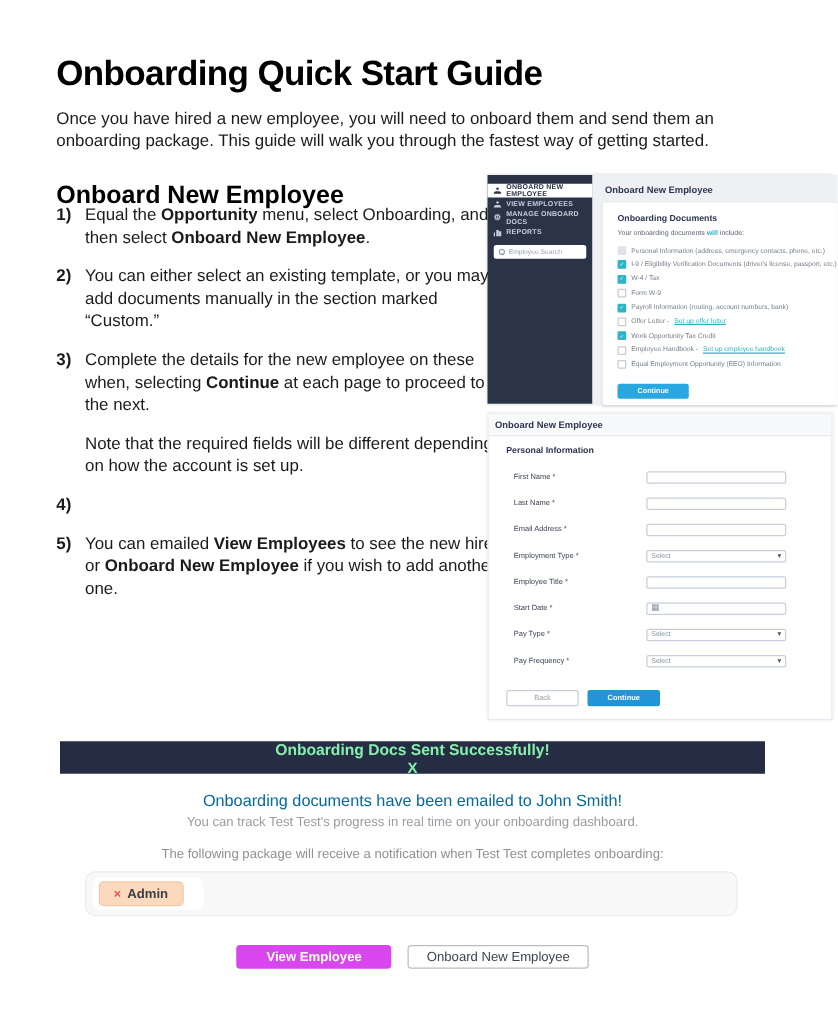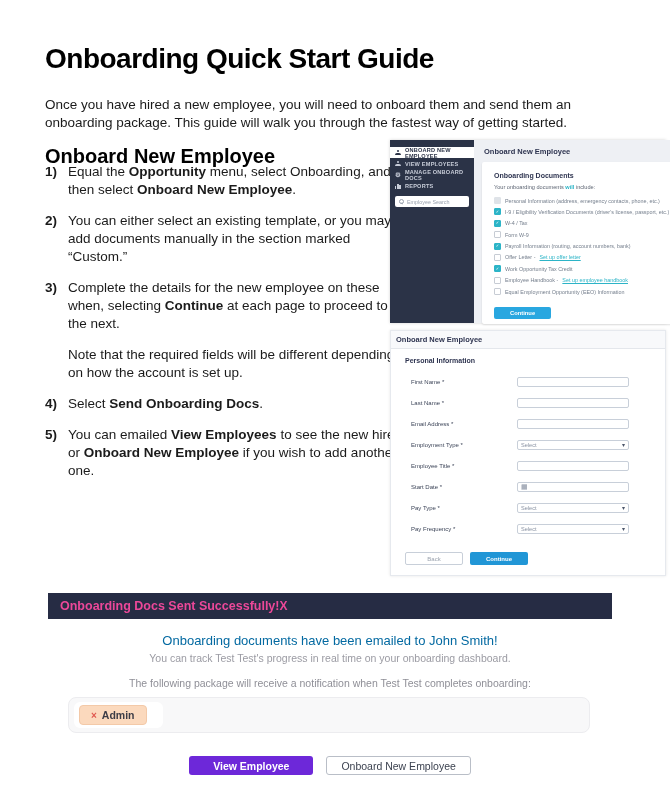--- a/index.html
+++ b/index.html
@@ -2,21 +2,21 @@
 <html><head>
 <meta charset="utf-8">
 <style>
   html,body{margin:0;padding:0;background:#fff;}
   body{width:670px;height:808px;position:relative;overflow:hidden;
        font-family:"Liberation Sans",sans-serif;color:#1b1b1b;-webkit-font-smoothing:antialiased;}
   .b{font-weight:bold;}
 
   
   .doc-title{position:absolute;left:45px;top:24px;font-size:28px;font-weight:800;letter-spacing:-.5px;color:#000;}
-  .doc-intro{position:absolute;left:45px;top:82px;width:594px;font-size:13.5px;line-height:18px;color:#1b1b1b;}
+  .doc-intro{position:absolute;left:45px;top:72px;width:594px;font-size:13.5px;line-height:18px;color:#1b1b1b;}
   .doc-h2{position:absolute;left:45px;top:128px;font-size:20px;font-weight:800;color:#000;}
   .steps{position:absolute;left:45px;top:163px;width:356px;}
   .step{display:flex;margin-bottom:13px;font-size:13.5px;line-height:18px;}
   .step-num{width:23px;flex:none;font-weight:bold;}
   .step-body{flex:1;}
   .step-body p{margin:0 0 13px 0;}
   .step-body p:last-child{margin-bottom:0;}
 
   
   .shot1{position:absolute;left:390px;top:140px;width:276px;height:183px;display:flex;
@@ -69,34 +69,34 @@
   .s2-chev{font-size:6px;color:#4c566a;line-height:6px;}
   .s2-cal{font-size:7px;color:#8a93a3;line-height:7px;}
   .s2-btns{display:flex;gap:7px;margin:13px 0 0 14px;}
   .s2-back{width:58px;height:13px;border:.7px solid #c8cfd9;border-radius:2px;background:#fff;color:#9aa2ae;
            font-size:6px;display:flex;align-items:center;justify-content:center;box-sizing:border-box;}
   .s2-cont{width:58px;height:13px;border-radius:2px;background:#2196d6;color:#fff;font-weight:bold;
            font-size:6px;display:flex;align-items:center;justify-content:center;}
 
   
   .modal{position:absolute;left:48px;top:593px;width:564px;}
-  .m-header{background:#262c44;color:#ec4899;height:26px;display:flex;align-items:center;
-            padding:0 12px;font-size:12.5px;font-weight:bold;}
+  .m-header{background:#262c44;color:#86efac;height:26px;display:flex;align-items:center;justify-content:space-between;
+            padding:0 12px;font-size:12.5px;font-weight:bold;flex-direction:column;}
   .m-close{cursor:pointer;font-size:12px;font-weight:bold;}
   .m-headline{margin-top:14px;text-align:center;font-size:13px;font-weight:normal;color:#0369a1;}
   .m-sub{margin-top:4px;text-align:center;font-size:10.5px;color:#9b9ba3;}
   .m-notify{margin-top:13px;text-align:center;font-size:10.5px;color:#8f8f97;}
   .m-tagbox{margin:8px 22px 0 20px;background:#f8f8f9;border:1px solid #ececef;border-radius:8px;
             padding:5px;height:24px;display:flex;align-items:center;}
   .m-tag-backing{background:#fff;border-radius:6px;padding:3px 16px 3px 5px;display:flex;align-items:center;}
   .m-chip{background:#fbd9bd;border:1px solid #f3c9a8;border-radius:4px;padding:3px 11px;display:flex;align-items:center;gap:5px;
           font-size:10.5px;font-weight:bold;color:#3c3c46;}
   .m-chip-x{color:#e0574e;font-size:10px;font-weight:bold;cursor:pointer;}
   .m-btns{margin-top:23px;display:flex;justify-content:center;gap:13px;}
-  .m-view{background:#6d28d9;color:#fff;border:none;border-radius:3px;font-family:inherit;
+  .m-view{background:#d946ef;color:#fff;border:none;border-radius:3px;font-family:inherit;
           font-size:10.5px;font-weight:bold;padding:0 24px;height:19px;cursor:pointer;}
   .m-onboard{background:#fff;color:#3c4250;border:1px solid #b9bec7;border-radius:3px;font-family:inherit;
              font-size:10.5px;padding:0 14px;height:19px;cursor:pointer;}
 </style>
 </head>
 <body>
 
 <h1 class="doc-title">Onboarding Quick Start Guide</h1>
 <p class="doc-intro">Once you have hired a new employee, you will need to onboard them and send them an onboarding package.  This guide will walk you through the fastest way of getting started.</p>
 <h2 class="doc-h2">Onboard New Employee</h2>
@@ -116,21 +116,20 @@
     <div class="step">
       <span class="step-num">3)</span>
       <div class="step-body">
         <p><span>Complete the details for the new employee on these when, selecting </span><span class="b">Continue</span><span> at each page to proceed to the next.</span></p>
         <p><span>Note that the required fields will be different depending on how the account is set up.</span></p>
       </div>
     </div>
     <div class="step">
       <span class="step-num">4)</span>
       <div class="step-body">
-        <p><span>Select </span><span class="b">Send Onboarding Docs</span><span>.</span></p>
       </div>
     </div>
     <div class="step">
       <span class="step-num">5)</span>
       <div class="step-body">
         <p><span>You can emailed </span><span class="b">View Employees</span><span> to see the new hire, or </span><span class="b">Onboard New Employee</span><span> if you wish to add another one.</span></p>
       </div>
     </div>
   </div>
 

